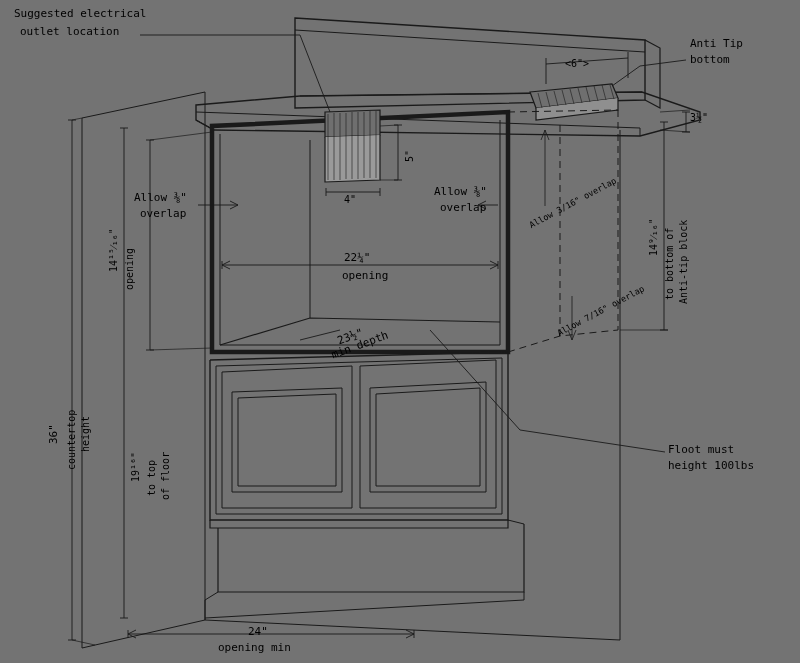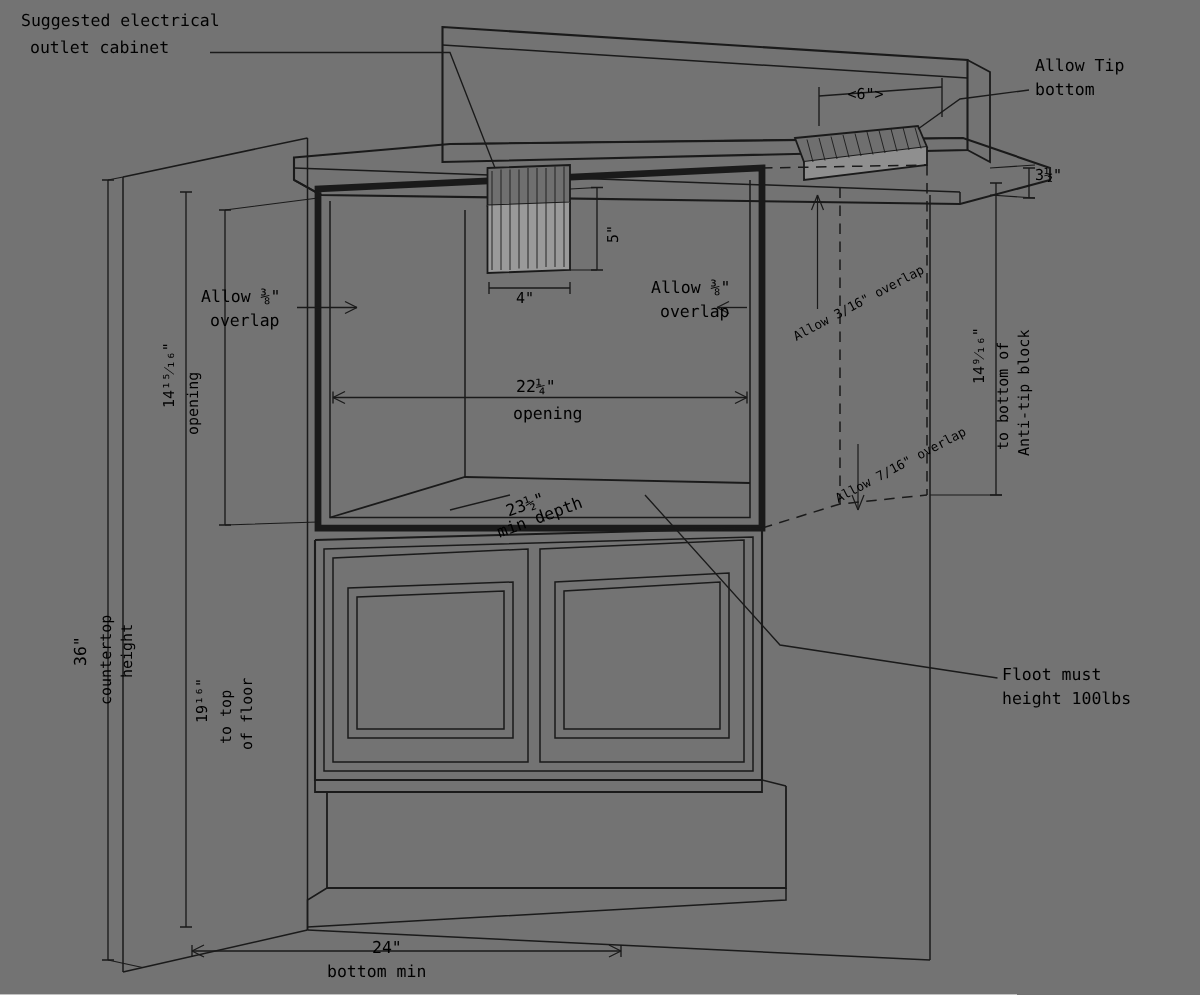--- a/index.html
+++ b/index.html
@@ -168,23 +168,23 @@
       <path d="M546 64 L628 58" stroke-width="0.9"></path>
       <path d="M546 58 L546 84 M628 52 L628 78" stroke-width="0.9"></path>
 
       <path d="M128 634 L414 634" stroke-width="0.9"></path>
       <path d="M128 630 L128 638 M414 630 L414 638" stroke-width="0.9"></path>
       <path d="M128 634 L136 630 M128 634 L136 638 M414 634 L406 630 M414 634 L406 638" stroke-width="0.9"></path>
     </g>
   </svg>
 
   <div class="lbl" style="left:14px; top:8px;">Suggested electrical</div>
-  <div class="lbl" style="left:20px; top:26px;">outlet cabinet</div>
-
-  <div class="lbl" style="left:690px; top:38px;">Allow Tip</div>
+  <div class="lbl" style="left:20px; top:26px;">outlet location</div>
+
+  <div class="lbl" style="left:690px; top:38px;">Anti Tip</div>
   <div class="lbl" style="left:690px; top:54px;">bottom</div>
 
   <div class="lbl sm" style="left:565px; top:58px;">&lt;6"&gt;</div>
 
   <div class="lbl sm" style="left:690px; top:112px;">3½"</div>
 
   <div class="lbl" style="left:134px; top:192px;">Allow ⅜"</div>
   <div class="lbl" style="left:140px; top:208px;">overlap</div>
 
   <div class="lbl" style="left:434px; top:186px;">Allow ⅜"</div>
@@ -214,15 +214,15 @@
   <div class="lbl sm rot90" style="left:160px; top:500px;">of floor</div>
 
   <div class="lbl sm rot90" style="left:648px; top:256px;">14⁹⁄₁₆"</div>
   <div class="lbl sm rot90" style="left:664px; top:300px;">to bottom of</div>
   <div class="lbl sm rot90" style="left:678px; top:304px;">Anti-tip block</div>
 
   <div class="lbl" style="left:668px; top:444px;text-align:right;">Floot must</div>
   <div class="lbl" style="left:668px; top:460px;">height 100lbs</div>
 
   <div class="lbl" style="left:248px; top:626px;">24"</div>
-  <div class="lbl" style="left:218px; top:642px;">bottom min</div>
+  <div class="lbl" style="left:218px; top:642px;">opening min</div>
 
 </div>
 
 </body></html>

